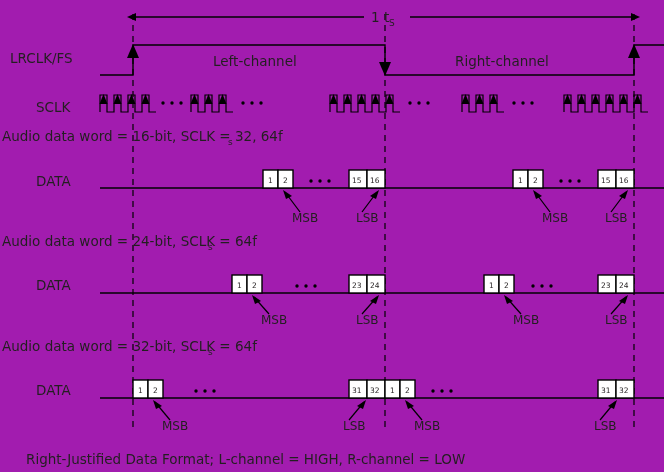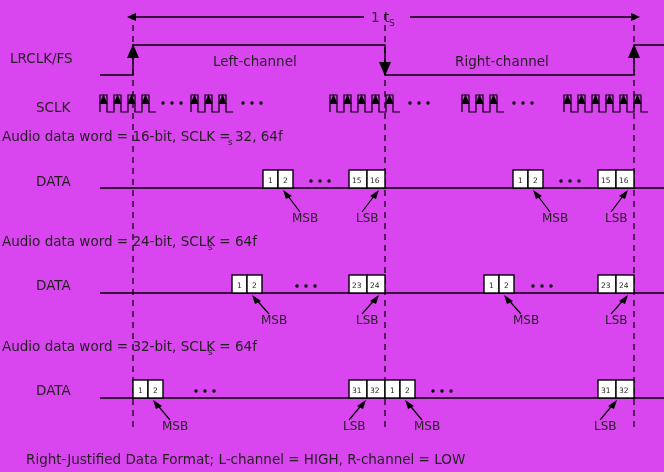--- a/index.html
+++ b/index.html
@@ -4,21 +4,21 @@
 <style>
   html, body {
     margin: 0;
     padding: 0;
     background: #ffffff;
   }
   #stage {
     position: relative;
     width: 664px;
     height: 472px;
-    background: #d946ef;
+    background: #a21caf;
     font-family: "DejaVu Sans", sans-serif;
     overflow: hidden;
   }
   #stage svg {
     position: absolute;
     left: 0;
     top: 0;
   }
   .lbl {
     font-family: "DejaVu Sans", sans-serif;

